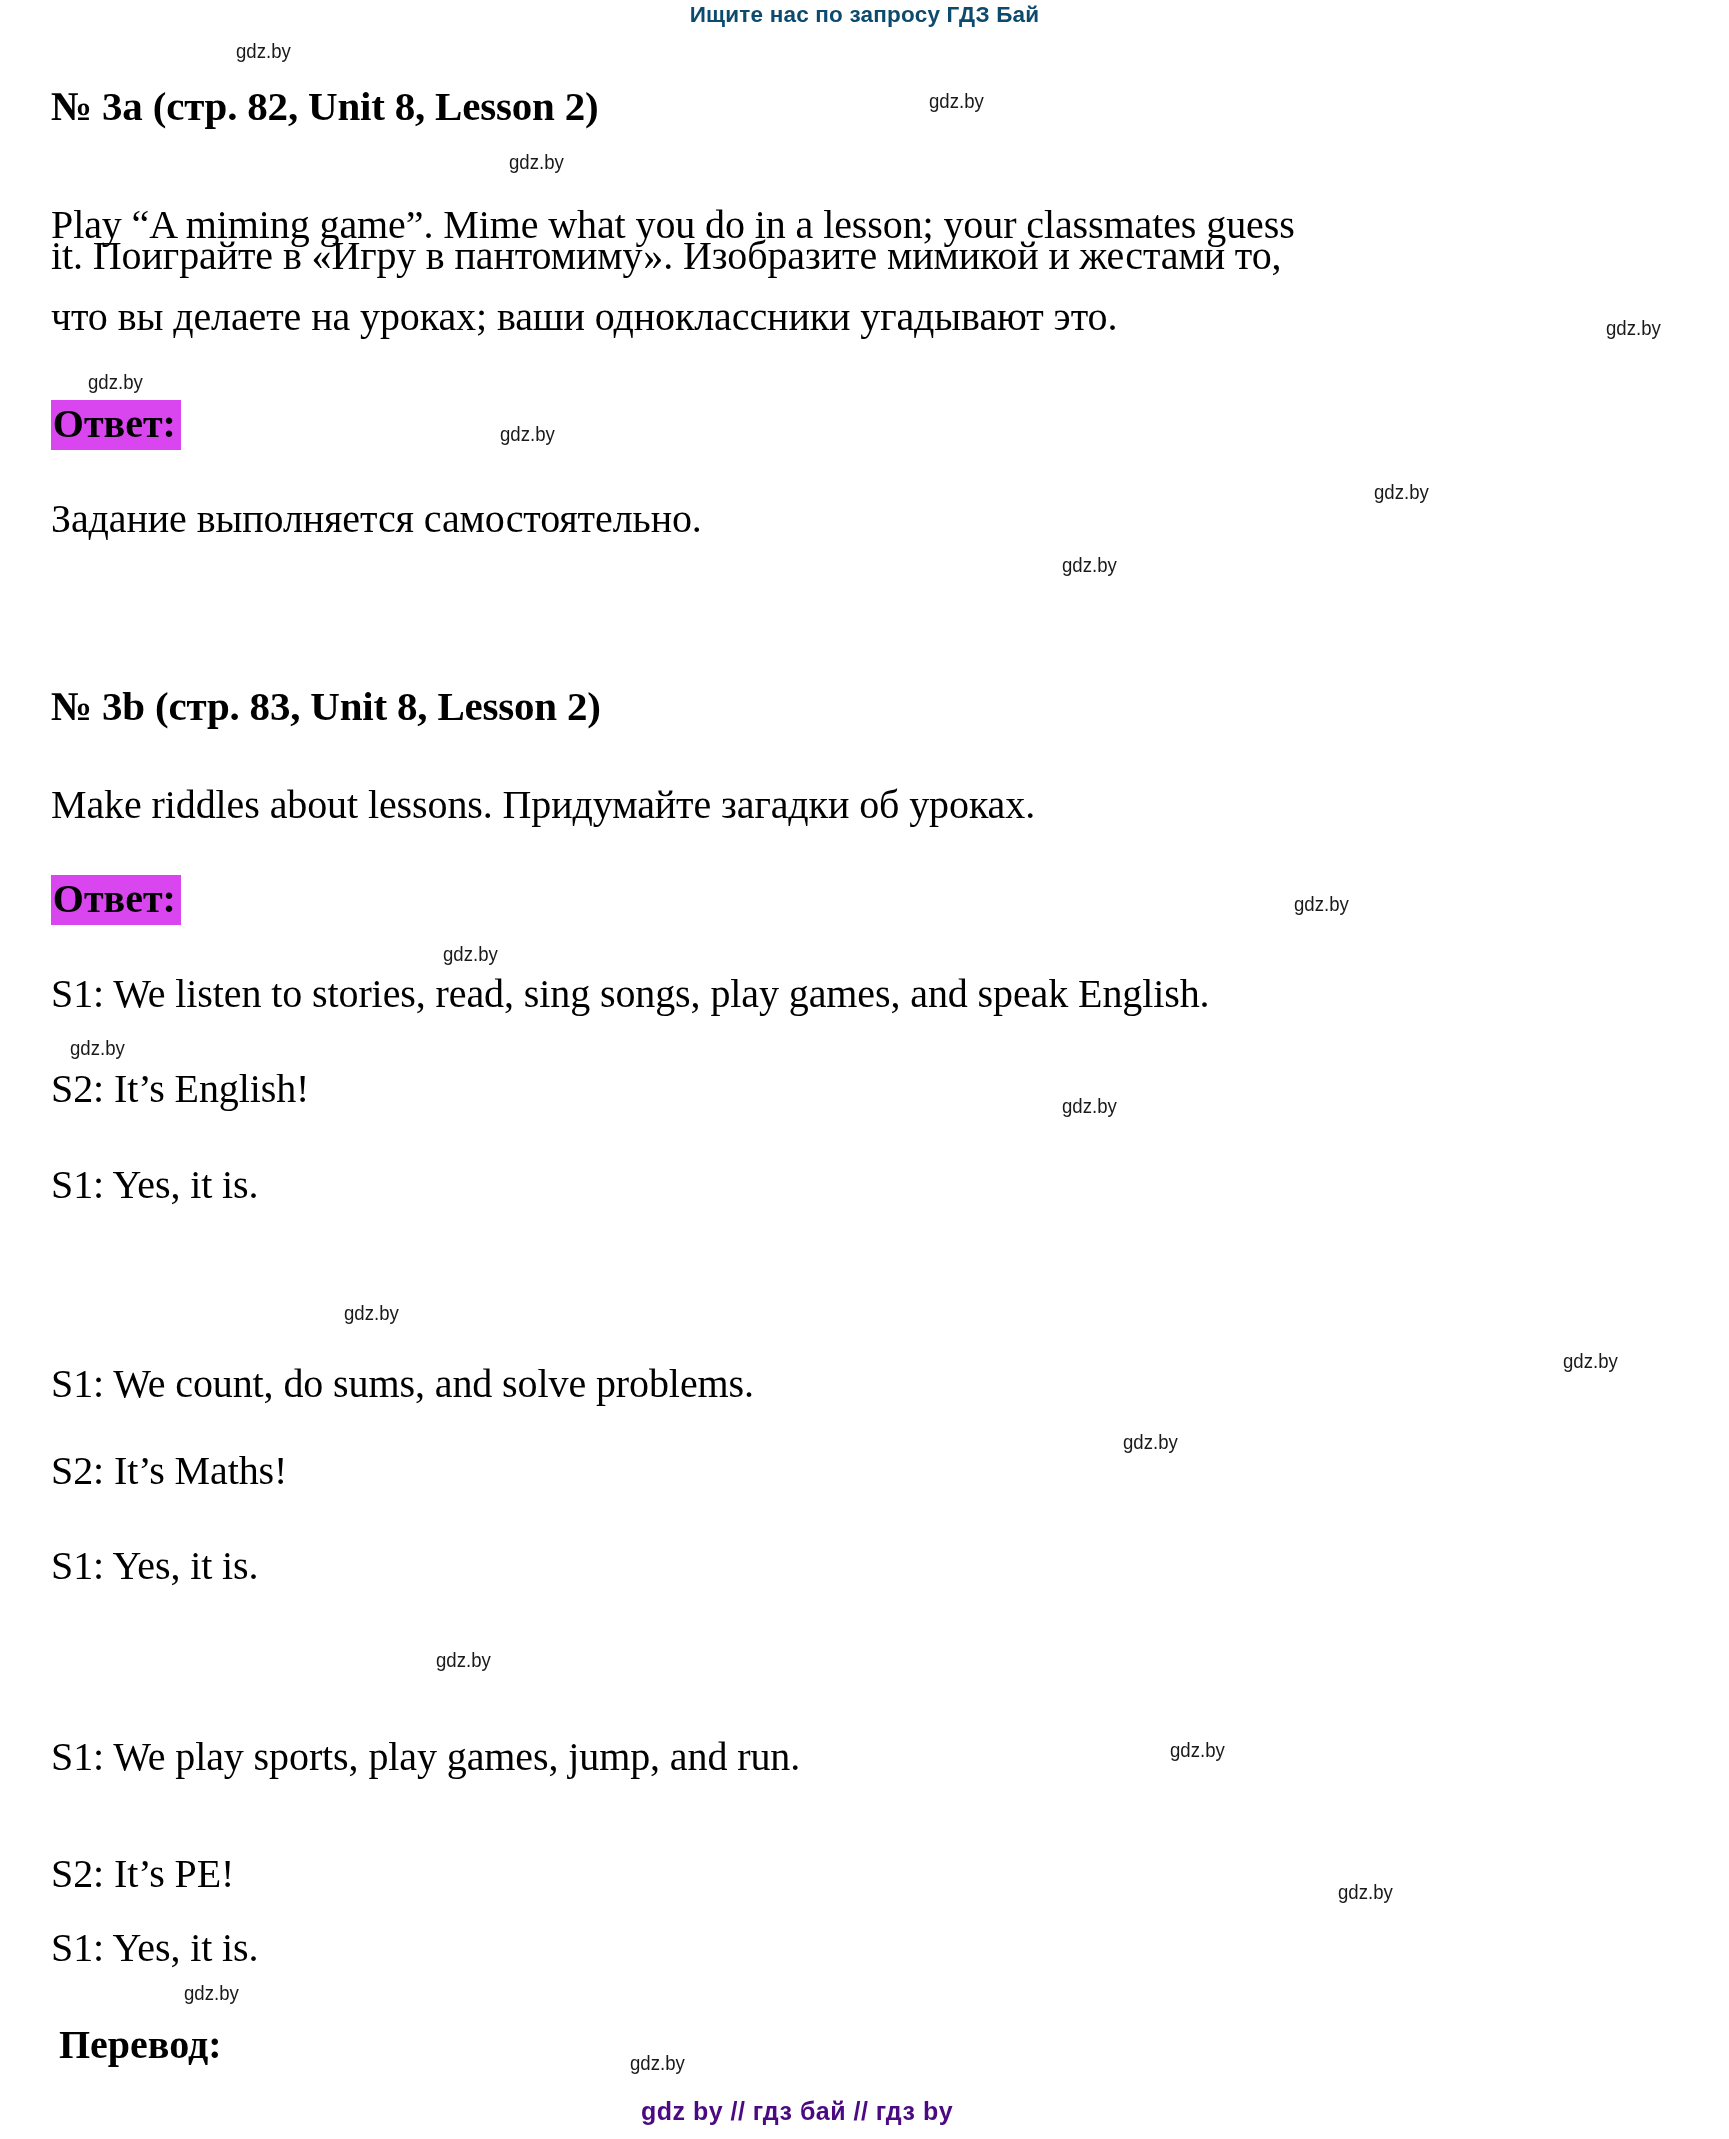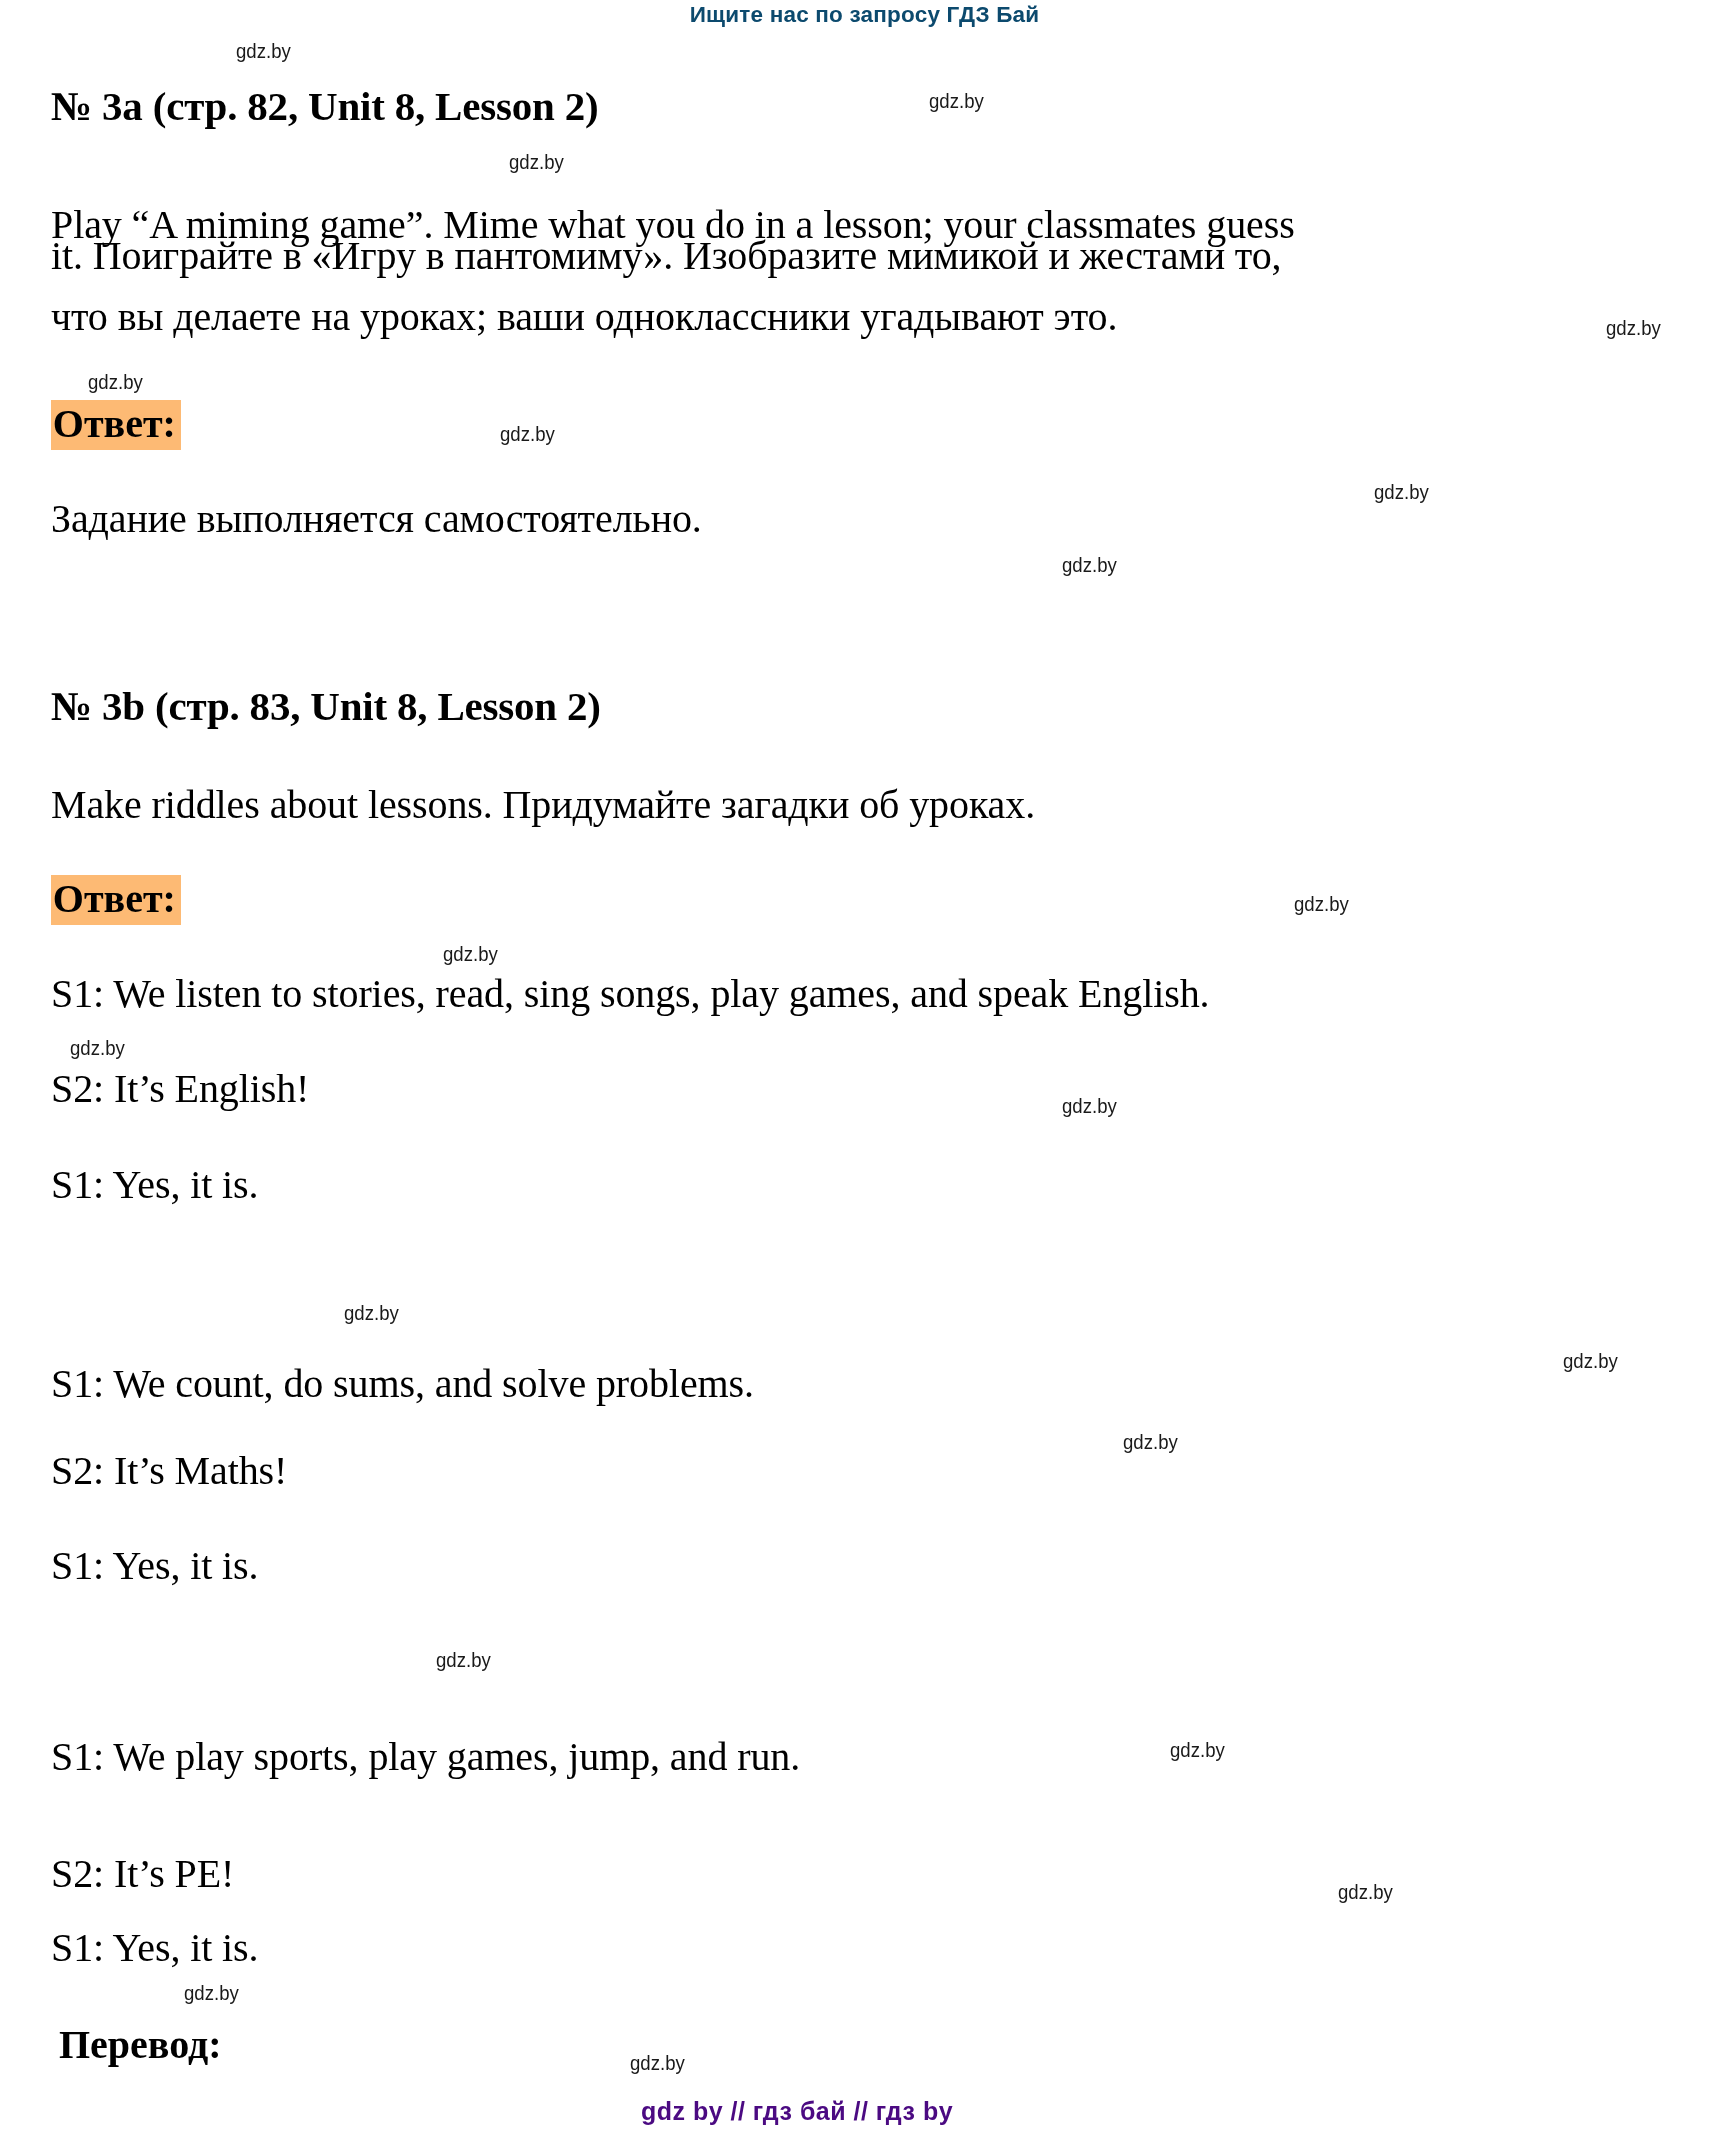--- a/index.html
+++ b/index.html
@@ -59,21 +59,21 @@
     color: #000;
     white-space: nowrap;
     letter-spacing: -0.1px;
   }
 
   .answer-label {
     display: inline-block;
     font-weight: bold;
     font-size: 40px;
     line-height: 1.12;
-    background: #fdba74;
+    background: #d946ef;
     color: #000;
     padding: 1.8px 5.4px 3.6px 1.8px;
   }
 
   .translate-label {
     font-weight: bold;
     font-size: 40px;
     line-height: 1.0;
     color: #000;
     white-space: nowrap;

